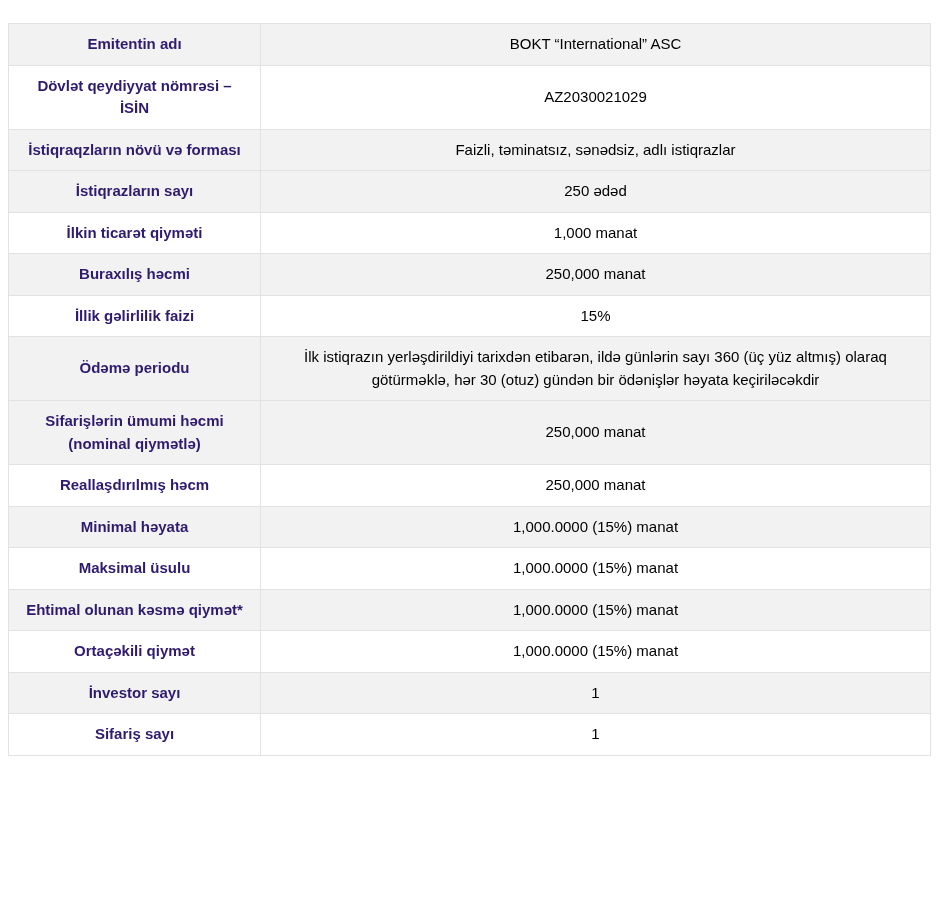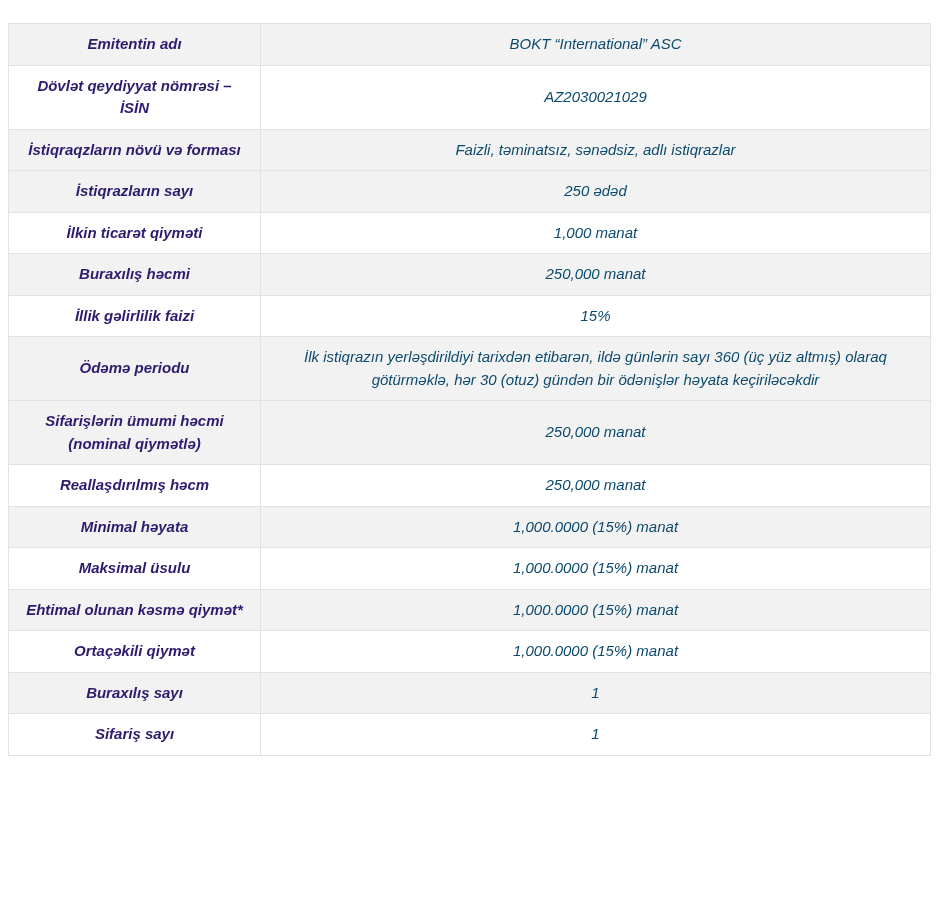--- a/index.html
+++ b/index.html
@@ -14,39 +14,38 @@
     box-sizing: border-box;
     background: #ffffff;
   }
   .table-wrap {
     padding: 23px 20px 4px 8px;
   }
   table.issue-table {
     border-collapse: collapse;
     width: 923px;
     table-layout: fixed;
-    font-style: italic;
   }
   table.issue-table th,
   table.issue-table td {
     border: 1px solid #e2e2e6;
     text-align: center;
     vertical-align: middle;
     padding: 9px 14px;
     font-size: 15px;
     line-height: 1.5;
     box-sizing: border-box;
   }
   table.issue-table th {
     font-weight: bold;
     color: #2f1b6e;
   }
   table.issue-table td {
     font-weight: normal;
-    color: #0c4a6e;
+    color: #000000;
   }
   tr.striped  { background: #f2f2f2; }
   tr.plain    { background: #ffffff; }
 </style>
 </head>
 <body>
 
 <div class="page">
   <div class="table-wrap">
     <table class="issue-table">
@@ -105,21 +104,21 @@
           </tr>
           <tr class="striped">
             <th>Ehtimal olunan kəsmə qiymət*</th>
             <td>1,000.0000 (15%) manat</td>
           </tr>
           <tr class="plain">
             <th>Ortaçəkili qiymət</th>
             <td>1,000.0000 (15%) manat</td>
           </tr>
           <tr class="striped">
-            <th>Buraxılış sayı</th>
+            <th>İnvestor sayı</th>
             <td>1</td>
           </tr>
           <tr class="plain">
             <th>Sifariş sayı</th>
             <td>1</td>
           </tr>
         </tbody>
     </table>
   </div>
 </div>

